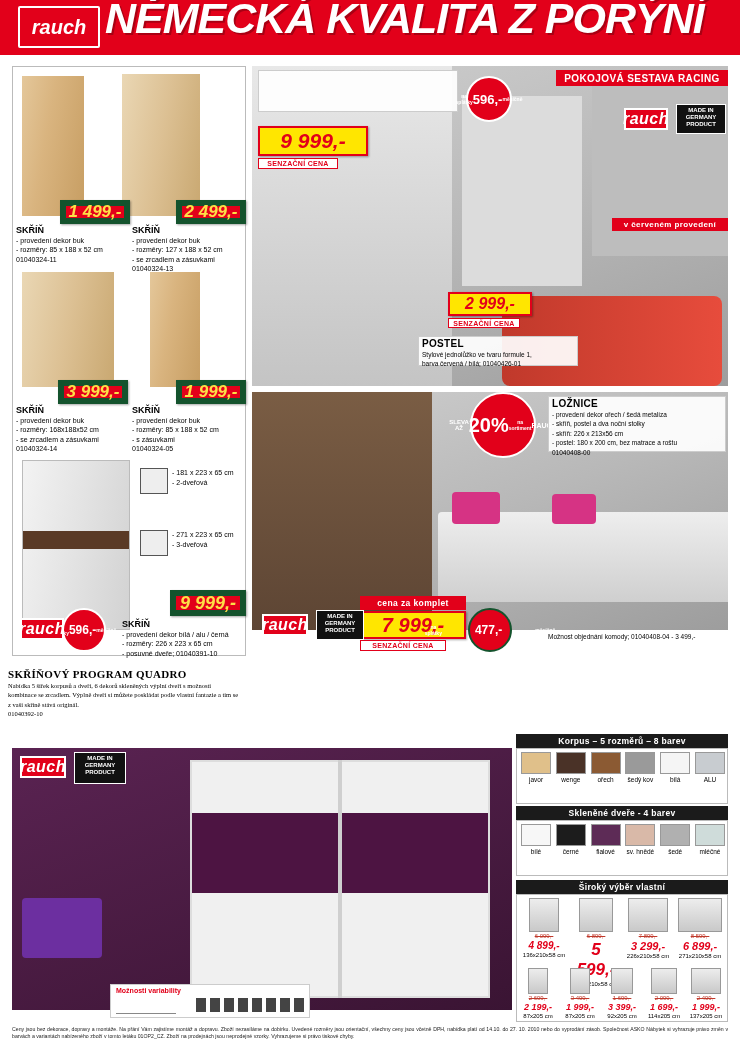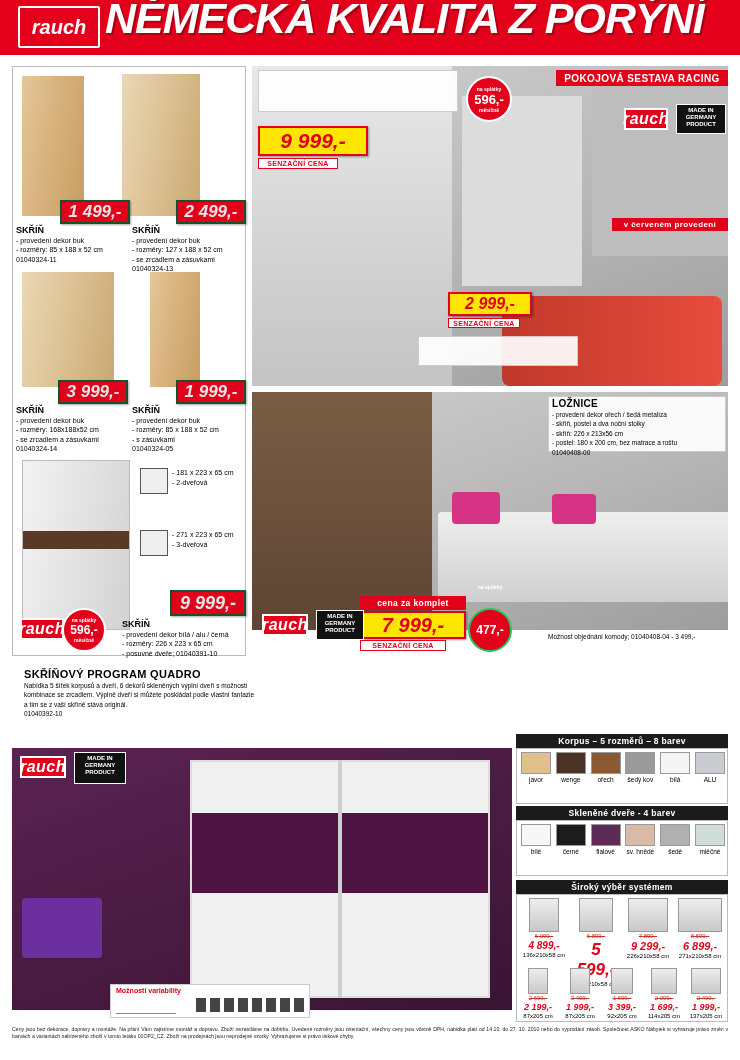--- a/index.html
+++ b/index.html
@@ -43,24 +43,24 @@
 
   
   .photo { background:#d9d9d9; position:absolute; overflow:hidden; }
   .wood { background: linear-gradient(100deg,#e4c79a 0%,#d9b47f 40%,#c79e63 100%); }
   .wood2 { background: linear-gradient(100deg,#ead7b4 0%,#dcc093 50%,#c9a871 100%); }
   .white-d { background: linear-gradient(100deg,#f3f3f3 0%,#e3e3e3 50%,#d2d2d2 100%); }
   .room  { background: linear-gradient(160deg,#cfcfcf 0%,#b8b8b8 50%,#9d9d9d 100%); }
 
   
   .ptag {
-    position:absolute; background:#e2001a; color:#e5e5e5;
+    position:absolute; background:#e2001a; color:#fde047;
     font-weight:bold; font-style:italic;
     display:flex; align-items:center; justify-content:center;
-    border:2px solid #14532d;
+    border:6px solid #14532d;
     box-shadow:1px 1px 2px rgba(0,0,0,.35);
   }
   .ptag.yellow { background:#ffe600; color:#e2001a; border:2px solid #e2001a; }
 
   .cap { position:absolute; font-size:7px; line-height:9.5px; color:#000; }
   .cap b { font-size:9px; }
   .cap-title { font-size:10px; font-weight:bold; letter-spacing:.3px;}
 
   .box { position:absolute; border:1px solid #bbb; }
 
@@ -80,21 +80,21 @@
     border:1px solid #ccc;
   }
   .sensa {
     position:absolute; background:#fff; color:#e2001a;
     font-size:7px; font-weight:bold; letter-spacing:.3px;
     border:1px solid #e2001a;
     display:flex; align-items:center; justify-content:center;
   }
   .badge-circle {
     position:absolute; border-radius:50%;
-    display:flex; flex-direction:column; align-items:center; justify-content:center;
+    display:flex; flex-direction:row; align-items:center; justify-content:center;
     color:#fff; font-weight:bold; text-align:center;
   }
   .mig {
     position:absolute; background:#111; color:#fff;
     font-size:6px; font-weight:bold; text-align:center; line-height:7px;
     padding:2px; border:1px solid #fff;
   }
   .mig i { display:block; font-style:normal; }
   .swatch { width:30px; height:22px; border:1px solid #999; }
   .sw-label { font-size:6.5px; text-align:center; margin-top:2px; }
@@ -204,69 +204,80 @@
     <span style="font-size:5px">měsíčně</span>
   </div>
 
   <div class="ptag yellow" style="left:258px; top:126px; width:110px; height:30px; font-size:21px;">9 999,-</div>
   <div class="sensa" style="left:258px; top:158px; width:80px; height:11px;">SENZAČNÍ CENA</div>
 
   <div class="ptag yellow" style="left:448px; top:292px; width:84px; height:24px; font-size:16px;">2 999,-</div>
   <div class="sensa" style="left:448px; top:318px; width:72px; height:10px;">SENZAČNÍ CENA</div>
 
   <div class="whitebox" style="left:418px; top:336px; width:160px; height:30px;"></div>
+  <div class="cap" style="left:422px; top:339px; width:152px;">
+    <span class="cap-title">POSTEL</span><br>
+    <span style="font-size:6.5px;line-height:8px;white-space:pre-line">Stylové jednolůžko ve tvaru formule 1,
+barva červená / bílá; 01040426-01</span>
+  </div>
 
   <div class="redbar" style="left:556px; top:70px; width:172px; height:16px;">POKOJOVÁ SESTAVA RACING</div>
 
   <div style="position:absolute; left:624px; top:108px; width:44px; height:22px;" class="rauch-logo">rauch</div>
   <div class="mig" style="left:676px; top:104px; width:50px; height:30px;">
     <i>MADE IN</i>
     <i>GERMANY</i>
     <i>PRODUCT</i>
   </div>
   <div class="redbar" style="left:612px; top:218px; width:116px; height:13px; font-size:8px;">v červeném provedení</div>
 
   <div class="photo room" style="left:252px; top:392px; width:476px; height:238px;">
     <div style="position:absolute;left:0;top:0;width:180px;height:238px;background:linear-gradient(180deg,#7a5d44,#5d4534);"></div>
     <div style="position:absolute;left:186px;top:120px;width:300px;height:90px;background:linear-gradient(180deg,#eeeeee,#cfcfcf);border-radius:4px;"></div>
     <div style="position:absolute;left:200px;top:100px;width:48px;height:32px;background:#d63384;border-radius:4px;"></div>
     <div style="position:absolute;left:300px;top:102px;width:44px;height:30px;background:#d63384;border-radius:4px;"></div>
   </div>
 
+  <div class="badge-circle" style="left:470px; top:392px; width:66px; height:66px; background:#e2001a; border:2px solid #fff;">
+    <span style="font-size:6px">SLEVA AŽ</span>
+    <span style="font-size:20px; line-height:20px;"><span>20</span>%</span>
+    <span style="font-size:5px">na sortiment</span>
+    <span style="font-size:7px">RAUCH</span>
+  </div>
 
   <div class="whitebox" style="left:548px; top:396px; width:178px; height:56px;"></div>
   <div class="cap" style="left:552px; top:399px; width:170px;">
     <span class="cap-title">LOŽNICE</span><br>
     <span style="font-size:6.5px;line-height:8.5px;white-space:pre-line">- provedení dekor ořech / šedá metalíza
 - skříň, postel a dva noční stolky
 - skříň: 226 x 213x56 cm
 - postel: 180 x 200 cm, bez matrace a roštu
 01040408-00</span>
   </div>
 
   <div class="redbar" style="left:360px; top:596px; width:106px; height:14px; font-size:8.5px;">cena za komplet</div>
   <div class="ptag yellow" style="left:360px; top:611px; width:106px; height:28px; font-size:20px;">7 999,-</div>
   <div class="sensa" style="left:360px; top:640px; width:86px; height:11px;">SENZAČNÍ CENA</div>
 
-  <div class="badge-circle" style="left:468px; top:608px; width:44px; height:44px; background:#e2001a; border:2px solid #22c55e;gap:33px;">
+  <div class="badge-circle" style="left:468px; top:608px; width:44px; height:44px; background:#e2001a; border:2px solid #14532d;gap:33px;">
     <span style="font-size:5px">na splátky</span>
     <span style="font-size:12px">477,-</span>
     <span style="font-size:5px">měsíčně</span>
   </div>
 
   <div style="position:absolute; left:262px; top:614px; width:46px; height:22px;" class="rauch-logo">rauch</div>
   <div class="mig" style="left:316px; top:610px; width:48px; height:30px;">
     <i>MADE IN</i>
     <i>GERMANY</i>
     <i>PRODUCT</i>
   </div>
 
   <div class="cap" style="left:548px; top:632px; width:180px; font-size:6.5px;">Možnost objednání komody; 01040408-04 - 3 499,-</div>
 
-  <div class="cap" style="left:24px; top:670px; width:232px;">
+  <div class="cap" style="left:8px; top:670px; width:232px;font-family:Liberation Serif, serif;">
     <span class="cap-title" style="font-size:11px">SKŘÍŇOVÝ PROGRAM QUADRO</span><br>
     <span style="font-size:6.5px;line-height:8.5px;white-space:pre-line">Nabídka 5 šířek korpusů a dveří, 6 dekorů skleněných výplní dveří s možností kombinace se zrcadlem. Výplně dveří si můžete poskládat podle vlastní fantazie a tím se z vaší skříně stává originál.
 01040392-10</span>
   </div>
 
   <div style="position:absolute;left:254px;top:668px;width:474px;height:50px;">
     
     
     
     
@@ -343,40 +354,40 @@
     <div>
         <div class="swatch" style="background:#b0b0b0"></div>
         <div class="sw-label">šedé</div>
       </div>
     <div>
         <div class="swatch" style="background:#cfdcda"></div>
         <div class="sw-label">mléčné</div>
       </div>
   </div>
 
-  <div class="blackbar" style="left:516px; top:880px; width:212px; height:14px;">Široký výběr systémem</div>
+  <div class="blackbar" style="left:516px; top:880px; width:212px; height:14px;">Široký výběr vlastní</div>
   <div class="box" style="left:516px; top:894px; width:212px; height:128px; background:#fff;"></div>
 
   <div style="position:absolute;left:520px;top:898px;width:204px;display:flex;justify-content:space-between;">
     <div style="width:48px;text-align:center;">
       <div style="width:30px;height:34px;margin:0 auto;background:linear-gradient(180deg,#ededed,#c9c9c9);border:1px solid #999;"></div>
       <div class="tiny strike" style="color:#c0392b">6 099,-</div>
       <div class="price-red" style="font-size:10px">4 899,-</div>
       <div class="tiny">136x210x58 cm</div>
     </div>
     <div style="width:48px;text-align:center;">
       <div style="width:34px;height:34px;margin:0 auto;background:linear-gradient(180deg,#ededed,#c9c9c9);border:1px solid #999;"></div>
       <div class="tiny strike" style="color:#c0392b">6 899,-</div>
       <div class="price-red" style="font-size:17px">5 599,-</div>
       <div class="tiny">181x210x58 cm</div>
     </div>
     <div style="width:48px;text-align:center;">
       <div style="width:40px;height:34px;margin:0 auto;background:linear-gradient(180deg,#ededed,#c9c9c9);border:1px solid #999;"></div>
       <div class="tiny strike" style="color:#c0392b">7 899,-</div>
-      <div class="price-red" style="font-size:11px">9 299,-</div>
+      <div class="price-red" style="font-size:11px">3 299,-</div>
       <div class="tiny">226x210x58 cm</div>
     </div>
     <div style="width:48px;text-align:center;">
       <div style="width:44px;height:34px;margin:0 auto;background:linear-gradient(180deg,#ededed,#c9c9c9);border:1px solid #999;"></div>
       <div class="tiny strike" style="color:#c0392b">8 599,-</div>
       <div class="price-red" style="font-size:11px">6 899,-</div>
       <div class="tiny">271x210x58 cm</div>
     </div>
   </div>
 

